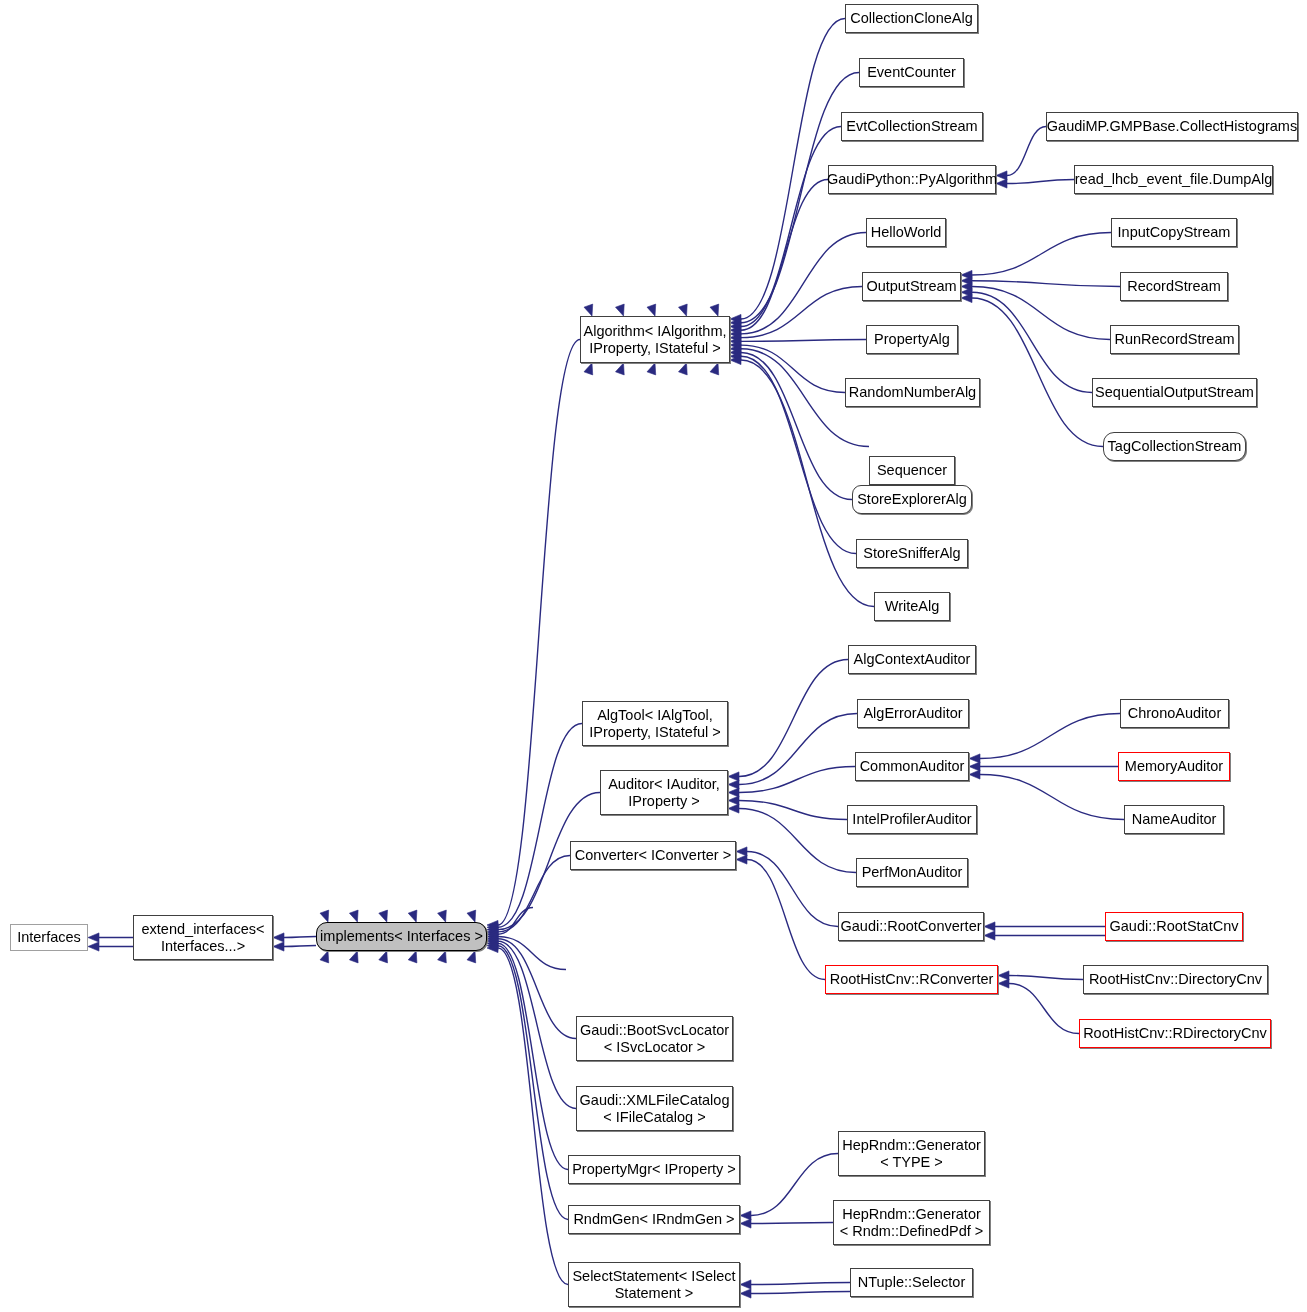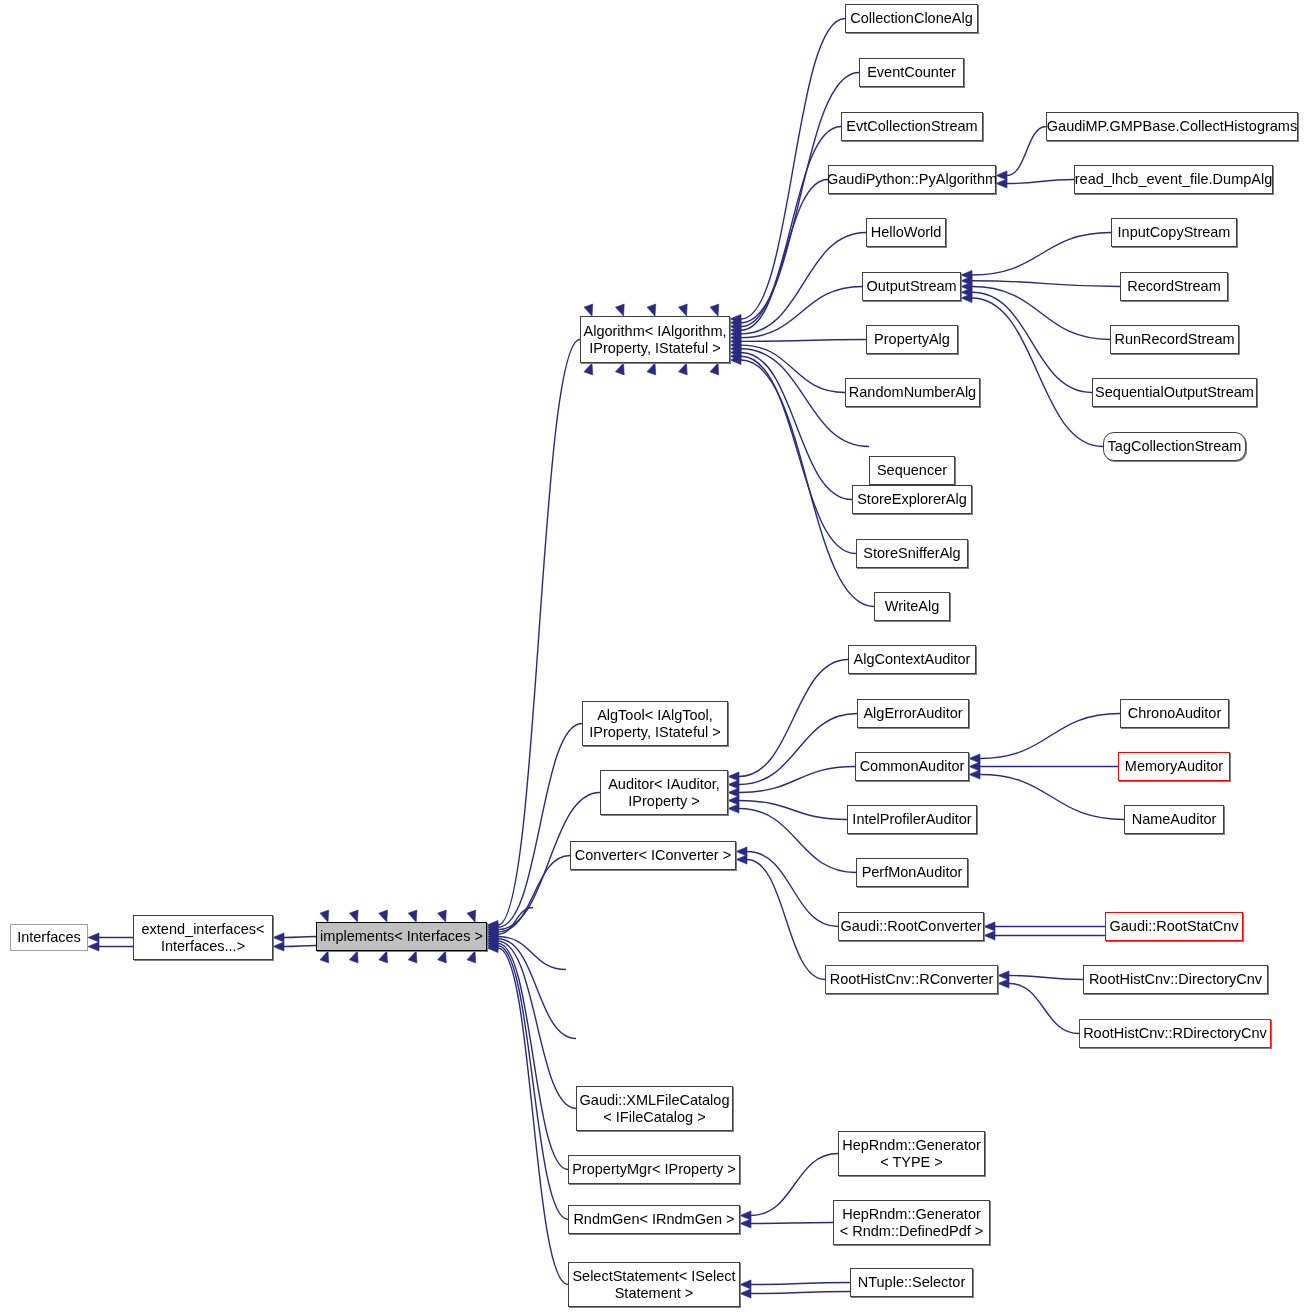--- a/index.html
+++ b/index.html
@@ -184,47 +184,49 @@
       <polygon points="655,316 647.0243968887071,307.1371700337231 655.7078937672745,304.09794612622454" fill="#2a2a80" stroke="#2a2a80" stroke-width="0.6"></polygon>
       <polygon points="655,363 655.7078937672745,374.90205387377546 647.0243968887071,371.8628299662769" fill="#2a2a80" stroke="#2a2a80" stroke-width="0.6"></polygon>
       <polygon points="686.5,316 678.5243968887071,307.1371700337231 687.2078937672745,304.09794612622454" fill="#2a2a80" stroke="#2a2a80" stroke-width="0.6"></polygon>
       <polygon points="686.5,363 687.2078937672745,374.90205387377546 678.5243968887071,371.8628299662769" fill="#2a2a80" stroke="#2a2a80" stroke-width="0.6"></polygon>
       <polygon points="718,316 710.0243968887071,307.1371700337231 718.7078937672745,304.09794612622454" fill="#2a2a80" stroke="#2a2a80" stroke-width="0.6"></polygon>
       <polygon points="718,363 718.7078937672745,374.90205387377546 710.0243968887071,371.8628299662769" fill="#2a2a80" stroke="#2a2a80" stroke-width="0.6"></polygon>
     </svg>
 <div class="node plain" style="left: 10px; top: 924px; width: 78px; height: 27px;"><span class="lbl">Interfaces</span></div>
     <div class="node" style="left: 133px; top: 915px; width: 140px; height: 45px;"><span class="lbl">extend_interfaces&lt;
 Interfaces...&gt;</span></div>
-    <div class="node root" style="left: 316px; top: 922px; width: 171px; height: 29px;"><span class="lbl">implements&lt; Interfaces &gt;</span></div>
+    <div class="node root" style="left: 316px; top: 922px; width: 171px; height: 29px; border-radius: 11px;"><span class="lbl">implements&lt; Interfaces &gt;</span></div>
     <div class="node" style="left: 580px; top: 316px; width: 150px; height: 47px;"><span class="lbl">Algorithm&lt; IAlgorithm,
 IProperty, IStateful &gt;</span></div>
     <div class="node" style="left: 845px; top: 4px; width: 133px; height: 29px;"><span class="lbl">CollectionCloneAlg</span></div>
     <div class="node" style="left: 859px; top: 58px; width: 105px; height: 29px;"><span class="lbl">EventCounter</span></div>
     <div class="node" style="left: 841px; top: 112px; width: 142px; height: 29px;"><span class="lbl">EvtCollectionStream</span></div>
     <div class="node" style="left: 828px; top: 165px; width: 168px; height: 29px;"><span class="lbl">GaudiPython::PyAlgorithm</span></div>
     <div class="node" style="left: 866px; top: 218px; width: 80px; height: 29px;"><span class="lbl">HelloWorld</span></div>
     <div class="node" style="left: 862px; top: 272px; width: 99px; height: 29px;"><span class="lbl">OutputStream</span></div>
     <div class="node" style="left: 866px; top: 325px; width: 92px; height: 29px;"><span class="lbl">PropertyAlg</span></div>
     <div class="node" style="left: 845px; top: 378px; width: 135px; height: 29px;"><span class="lbl">RandomNumberAlg</span></div>
     <div class="node" style="left: 869px; top: 432px; width: 86px; height: 29px; margin-top: 24px;"><span class="lbl">Sequencer</span></div>
-    <div class="node" style="left: 852px; top: 485px; width: 120px; height: 29px;"><span class="lbl">StoreExplorerAlg</span></div>
+    <div class="node" style="left: 852px; top: 485px; width: 120px; height: 29px; border-radius: 9px;"><span class="lbl">StoreExplorerAlg</span></div>
     <div class="node" style="left: 856px; top: 539px; width: 112px; height: 29px;"><span class="lbl">StoreSnifferAlg</span></div>
     <div class="node" style="left: 874px; top: 592px; width: 76px; height: 29px;"><span class="lbl">WriteAlg</span></div>
     <div class="node" style="left: 1046px; top: 112px; width: 252px; height: 29px;"><span class="lbl">GaudiMP.GMPBase.CollectHistograms</span></div>
     <div class="node" style="left: 1074px; top: 165px; width: 199px; height: 29px;"><span class="lbl">read_lhcb_event_file.DumpAlg</span></div>
     <div class="node" style="left: 1111px; top: 218px; width: 126px; height: 29px;"><span class="lbl">InputCopyStream</span></div>
     <div class="node" style="left: 1120px; top: 272px; width: 108px; height: 29px;"><span class="lbl">RecordStream</span></div>
     <div class="node" style="left: 1110px; top: 325px; width: 129px; height: 29px;"><span class="lbl">RunRecordStream</span></div>
     <div class="node" style="left: 1092px; top: 378px; width: 165px; height: 29px;"><span class="lbl">SequentialOutputStream</span></div>
     <div class="node" style="left: 1103px; top: 432px; width: 143px; height: 29px; border-radius: 11px;"><span class="lbl">TagCollectionStream</span></div>
     <div class="node" style="left: 582px; top: 701px; width: 146px; height: 45px;"><span class="lbl">AlgTool&lt; IAlgTool,
 IProperty, IStateful &gt;</span></div>
     <div class="node" style="left: 600px; top: 770px; width: 128px; height: 45px;"><span class="lbl">Auditor&lt; IAuditor,
 IProperty &gt;</span></div>
     <div class="node" style="left: 570px; top: 841px; width: 166px; height: 29px;"><span class="lbl">Converter&lt; IConverter &gt;</span></div>
+    <div class="node" style="left: 576px; top: 1016px; width: 157px; height: 45px;"><span class="lbl">Gaudi::BootSvcLocator
+&lt; ISvcLocator &gt;</span></div>
     <div class="node" style="left: 576px; top: 1086px; width: 157px; height: 45px;"><span class="lbl">Gaudi::XMLFileCatalog
 &lt; IFileCatalog &gt;</span></div>
     <div class="node" style="left: 568px; top: 1155px; width: 172px; height: 29px;"><span class="lbl">PropertyMgr&lt; IProperty &gt;</span></div>
     <div class="node" style="left: 568px; top: 1205px; width: 172px; height: 29px;"><span class="lbl">RndmGen&lt; IRndmGen &gt;</span></div>
     <div class="node" style="left: 568px; top: 1262px; width: 172px; height: 45px;"><span class="lbl">SelectStatement&lt; ISelect
 Statement &gt;</span></div>
     <div class="node" style="left: 848px; top: 645px; width: 128px; height: 29px;"><span class="lbl">AlgContextAuditor</span></div>
     <div class="node" style="left: 857px; top: 699px; width: 112px; height: 29px;"><span class="lbl">AlgErrorAuditor</span></div>
     <div class="node" style="left: 855px; top: 752px; width: 114px; height: 29px;"><span class="lbl">CommonAuditor</span></div>
     <div class="node" style="left: 847px; top: 805px; width: 130px; height: 29px;"><span class="lbl">IntelProfilerAuditor</span></div>

